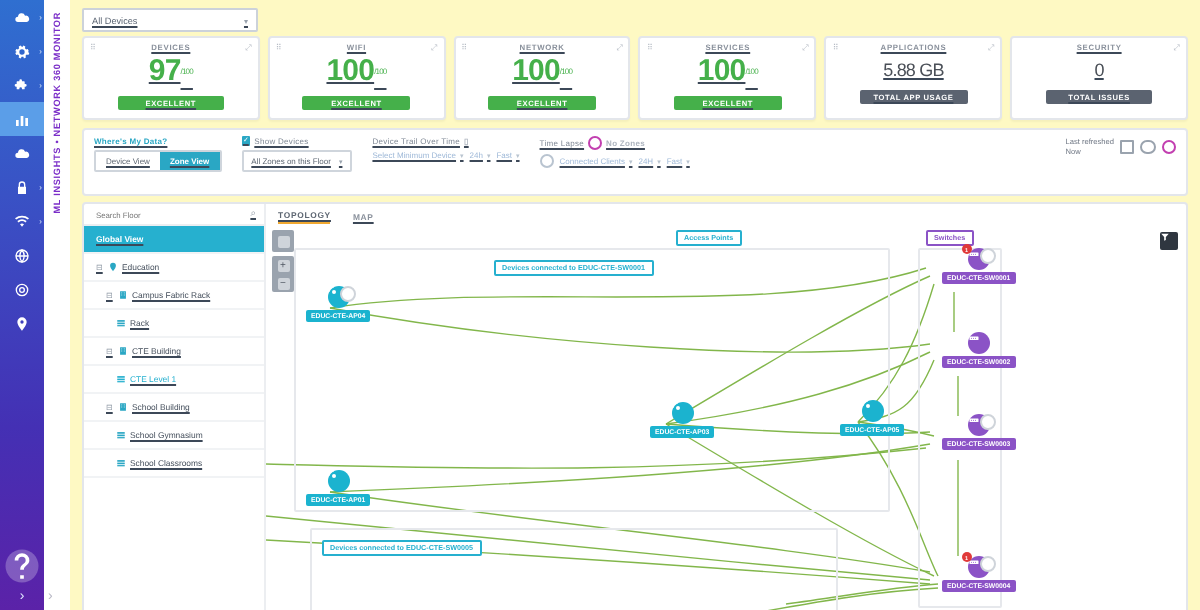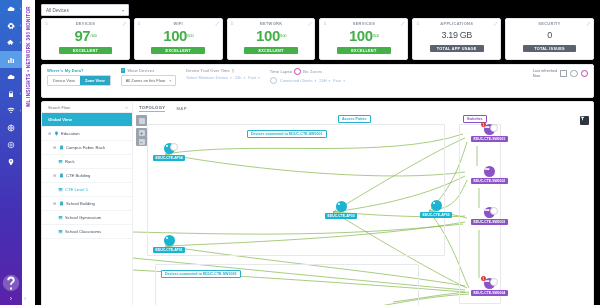--- a/index.html
+++ b/index.html
@@ -36,21 +36,21 @@
     display:flex;align-items:flex-start;justify-content:center;
   }
   .vlabel span{
     writing-mode:vertical-rl;transform:rotate(180deg);
     font-size:4.6px;letter-spacing:.35px;color:#7b2ec8;font-weight:bold;
     white-space:nowrap;margin-top:6px;
   }
   .vchev{position:absolute;left:24px;bottom:3px;color:#b9b9c6;font-size:7px;}
 
   
-  .main{position:absolute;left:35px;top:0;right:0;bottom:0;background:#000000;}
+  .main{position:absolute;left:35px;top:0;right:0;bottom:0;background:#fef9c3;text-decoration:underline;}
 
   
   .topbar{padding:4px 6px 2px 6px;}
   .dd{
     width:78px;height:10px;background:#fff;border:1px solid #ccd2da;border-radius:1px;
     display:flex;align-items:center;padding:0 4px;font-size:4.6px;color:#5a6472;
     justify-content:space-between;
   }
   .dd .cv{font-size:4px;color:#9aa3ae;}
 
@@ -314,21 +314,21 @@
         <div class="badge">EXCELLENT</div>
       </div>
 
       <div class="kpi">
         <div class="hdr">
           <span class="lic">⠿</span>
           <span class="title">APPLICATIONS</span>
           <span class="ric">⤢</span>
         </div>
         <div class="row">
-          <span class="val grey">3.19 GB</span>
+          <span class="val grey">5.88 GB</span>
         </div>
         <div class="badge dark">TOTAL APP USAGE</div>
       </div>
 
       <div class="kpi">
         <div class="hdr">
           <span class="title">SECURITY</span>
           <span class="ric">⤢</span>
         </div>
         <div class="row">

